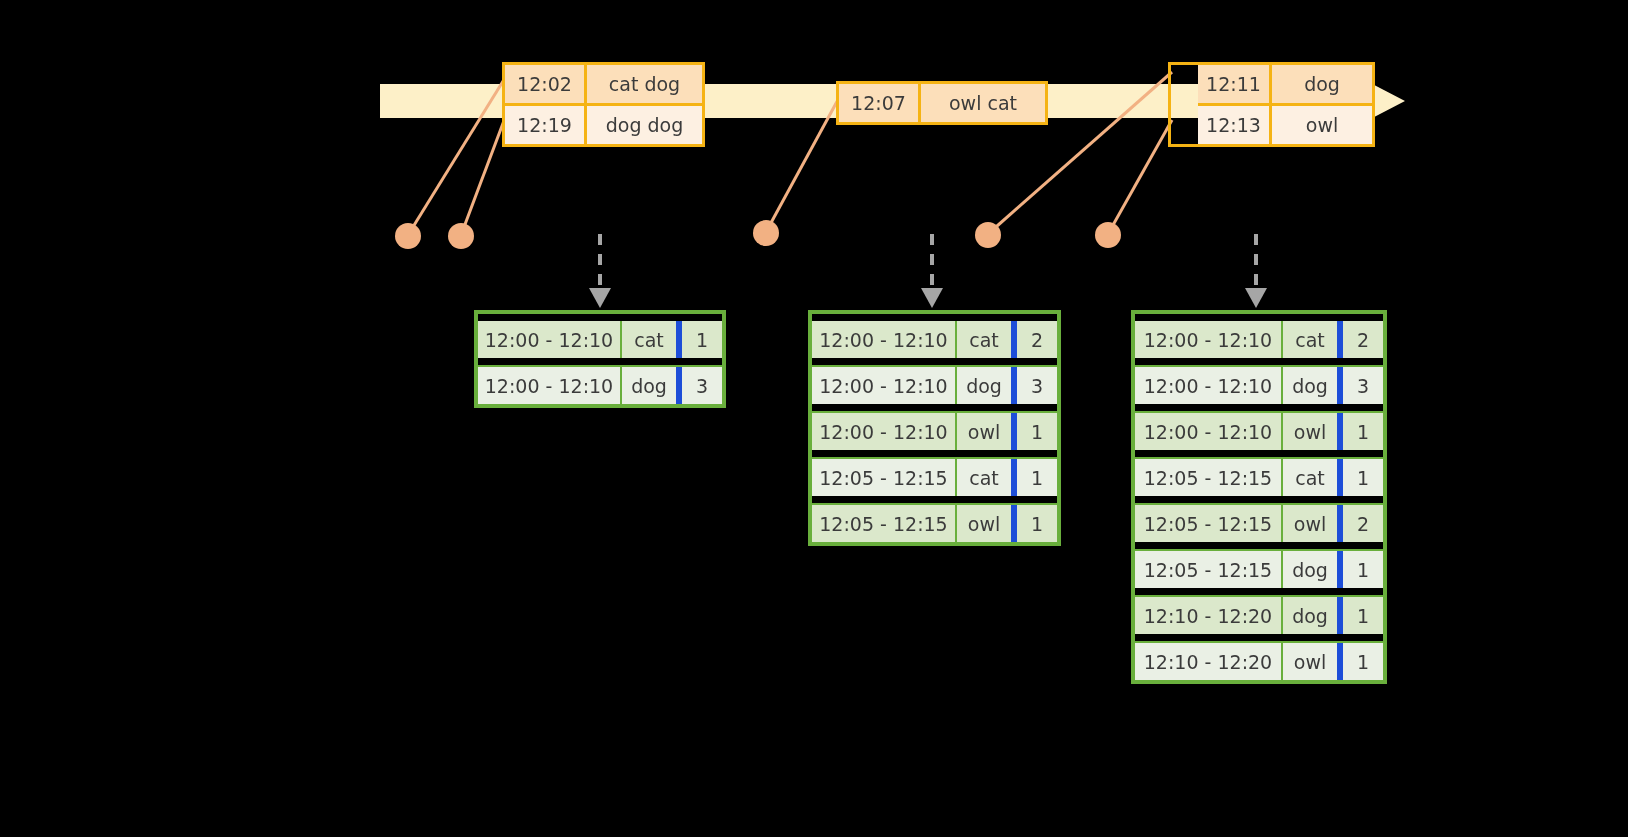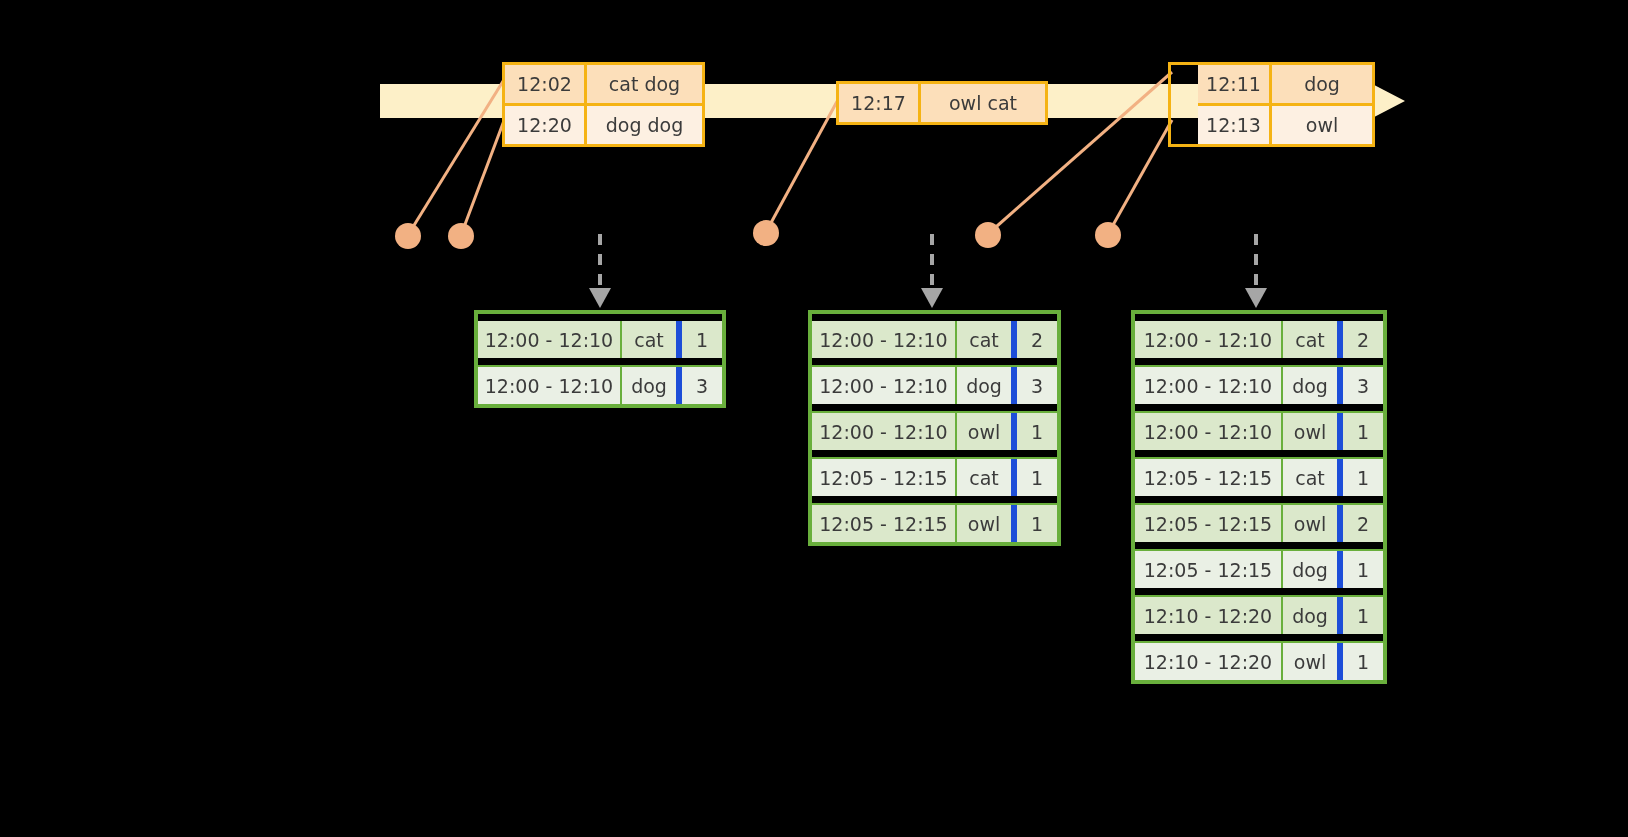--- a/index.html
+++ b/index.html
@@ -86,28 +86,28 @@
       <path d="M1245,288 L1267,288 L1256,308 Z"></path>
     </g>
   </svg>
 
   <div class="evt" id="evt-1">
     <div class="evt-row">
       <div class="evt-cell evt-time shade-a">12:02</div>
       <div class="evt-cell evt-val shade-a">cat dog</div>
     </div>
     <div class="evt-row">
-      <div class="evt-cell evt-time shade-b">12:20</div>
+      <div class="evt-cell evt-time shade-b">12:19</div>
       <div class="evt-cell evt-val shade-b">dog dog</div>
     </div>
   </div>
 
   <div class="evt" id="evt-2">
     <div class="evt-row">
-      <div class="evt-cell evt-time shade-a">12:17</div>
+      <div class="evt-cell evt-time shade-a">12:07</div>
       <div class="evt-cell evt-val shade-a">owl cat</div>
     </div>
   </div>
 
   <div class="evt" id="evt-3">
     <div class="evt-row">
       <div class="evt-cell evt-time shade-a">12:11</div>
       <div class="evt-cell evt-val shade-a">dog</div>
     </div>
     <div class="evt-row">

